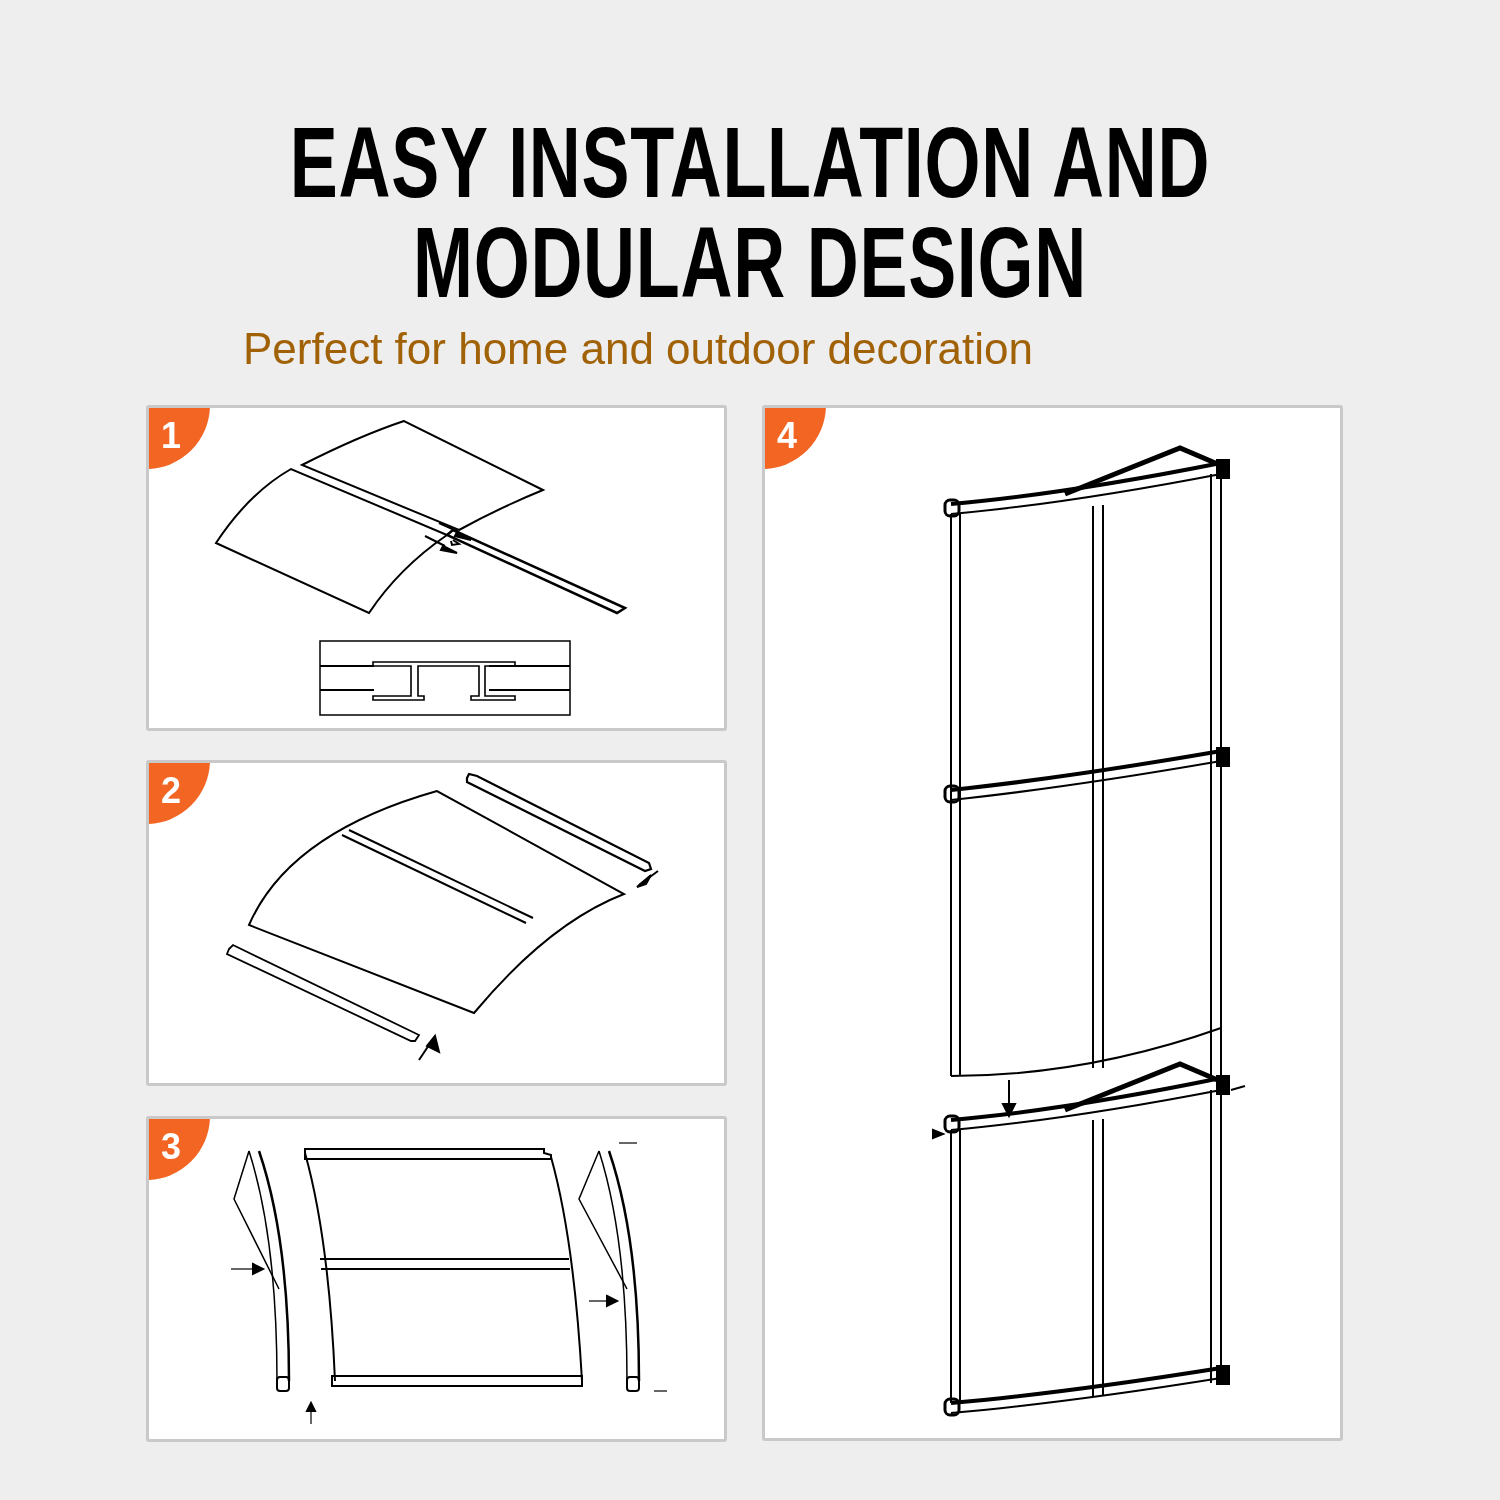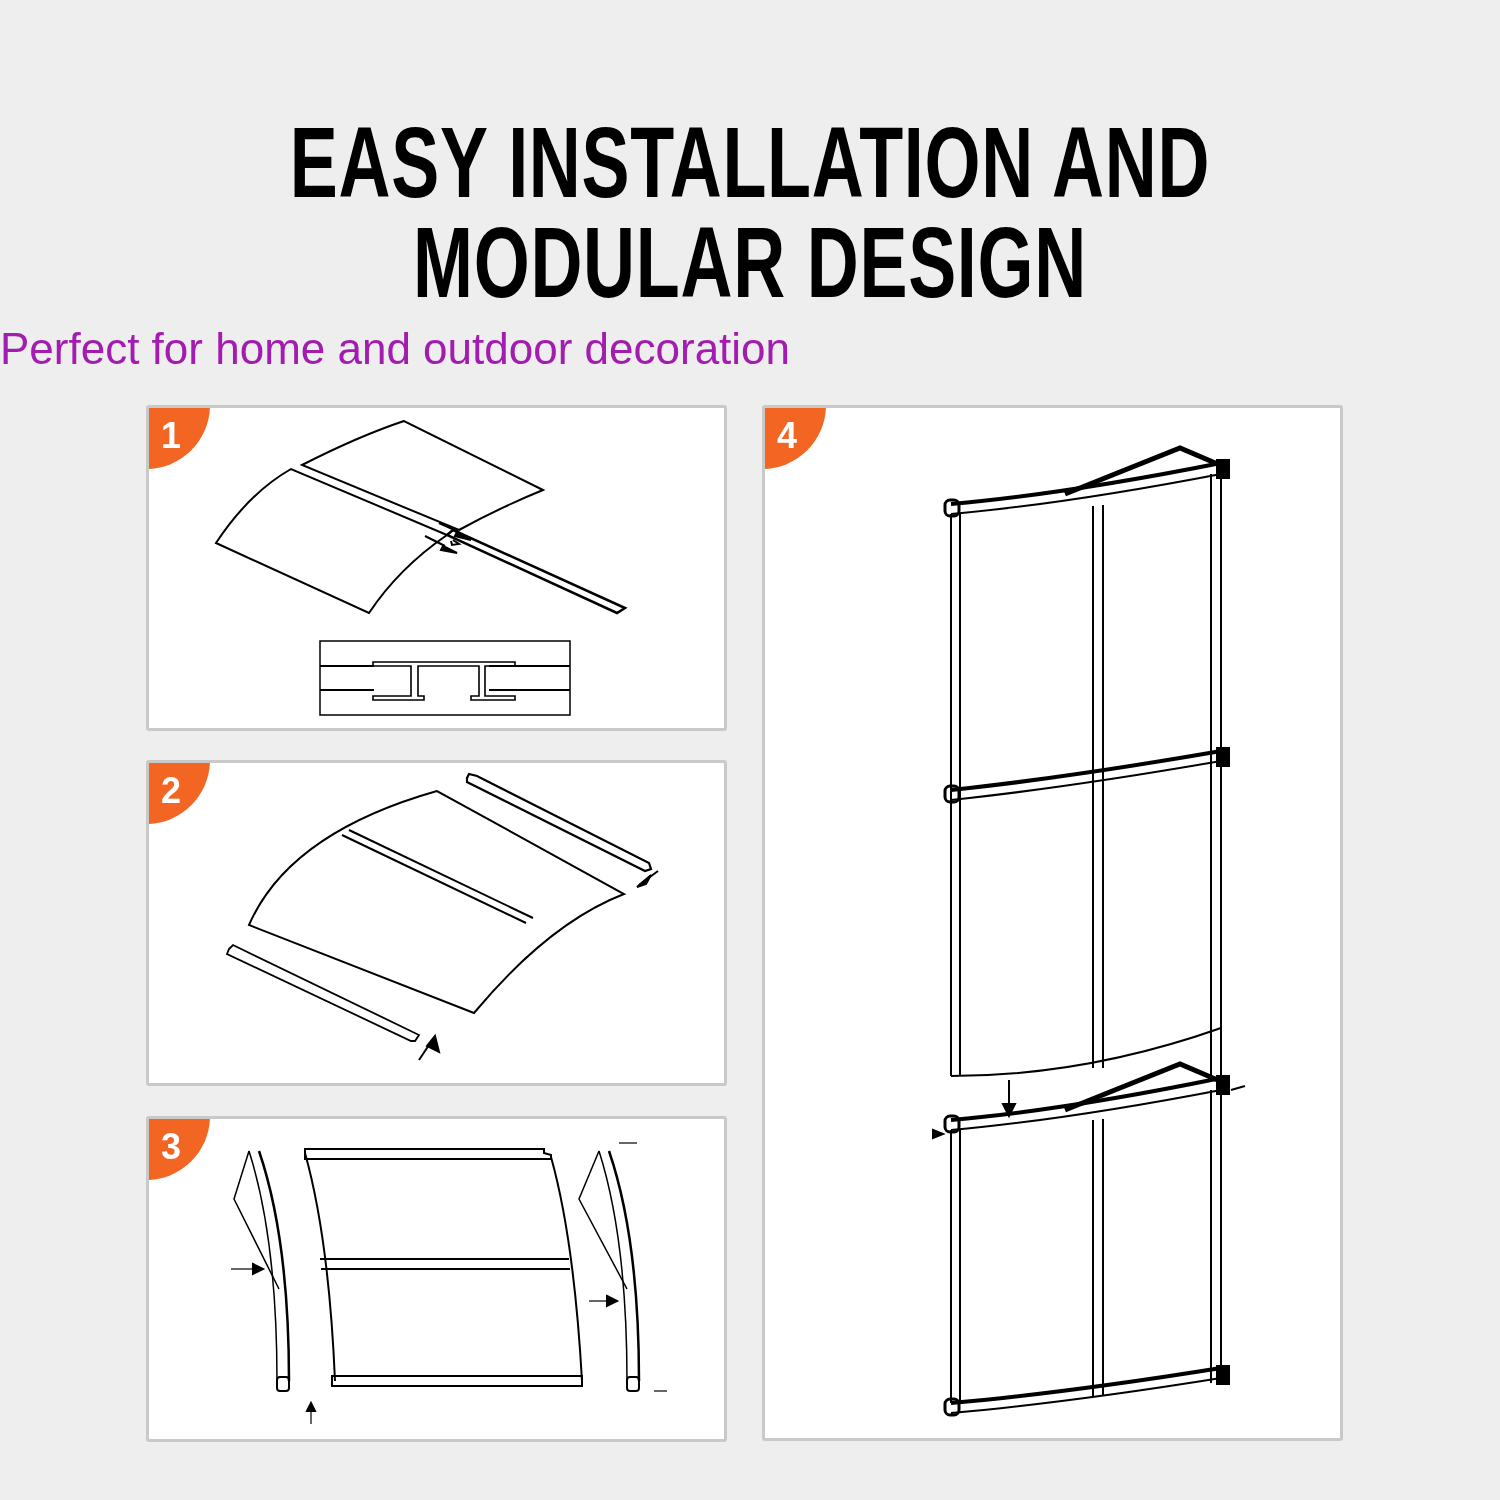--- a/index.html
+++ b/index.html
@@ -1,21 +1,21 @@
 <!DOCTYPE html>
 <html><head>
 <meta charset="utf-8">
 <style>
   html,body{margin:0;padding:0;}
   body{width:1500px;height:1500px;background:#eeeeee;position:relative;overflow:hidden;font-family:"Liberation Sans",sans-serif;}
   .title{position:absolute;left:0;width:1500px;text-align:center;color:#000;font-family:"Liberation Sans",sans-serif;font-weight:bold;}
   .title-line{font-size:100px;line-height:100px;letter-spacing:1px;transform:scaleX(0.72);transform-origin:center;white-space:nowrap;}
   #t1{top:112px;}
   #t2{top:212px;}
-  .subtitle{position:absolute;top:324px;left:0;width:1276px;font-size:44px;color:#a21caf;font-family:"Liberation Sans",sans-serif;}
+  .subtitle{position:absolute;top:324px;left:0;width:1276px;text-align:center;font-size:44px;color:#a16207;font-family:"Liberation Sans",sans-serif;}
   .panel{position:absolute;background:#fff;border:3px solid #c9c9c9;border-radius:3px;box-sizing:border-box;overflow:hidden;}
   .badge{position:absolute;left:-3px;top:-3px;width:64px;height:64px;background:#f26522;border-radius:0 0 64px 0;}
   .badge span{position:absolute;left:15px;top:10px;color:#fff;font-weight:bold;font-size:36px;font-family:"Liberation Sans",sans-serif;}
   .panel svg{position:absolute;left:0;top:0;}
 </style>
 </head>
 <body>
 
 <div class="title title-line" id="t1">EASY INSTALLATION AND</div>
 <div class="title title-line" id="t2">MODULAR DESIGN</div>

